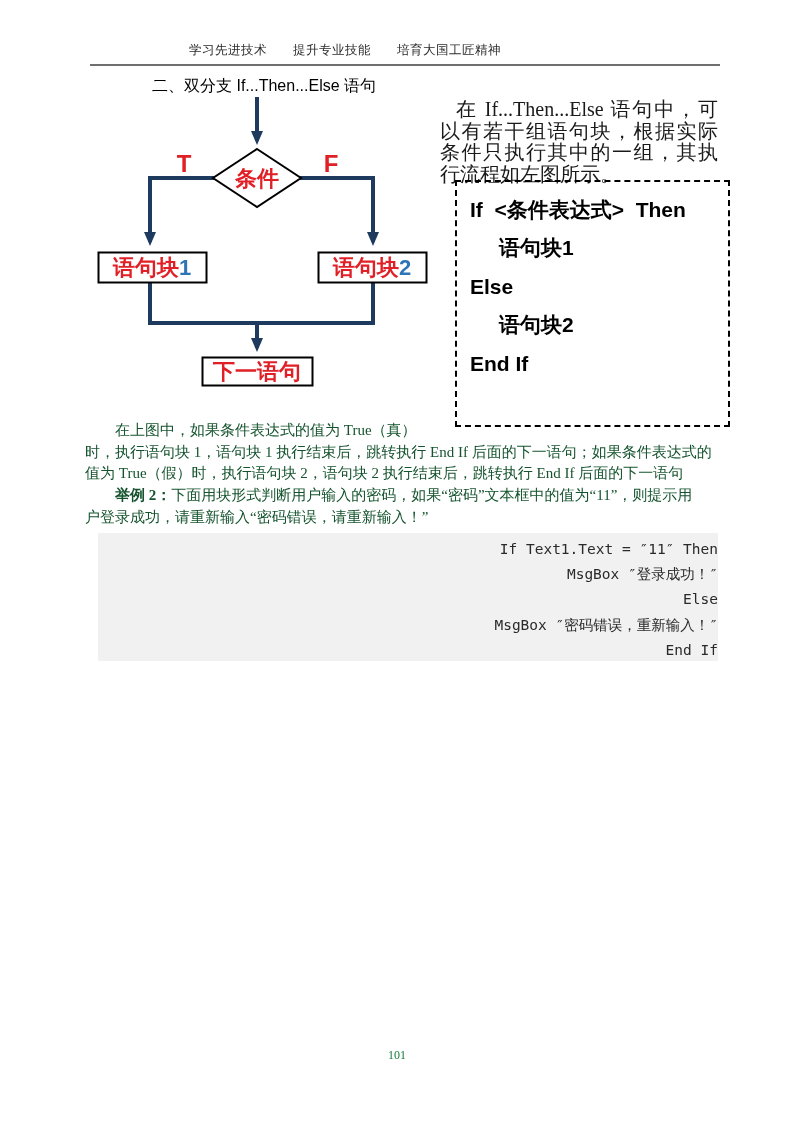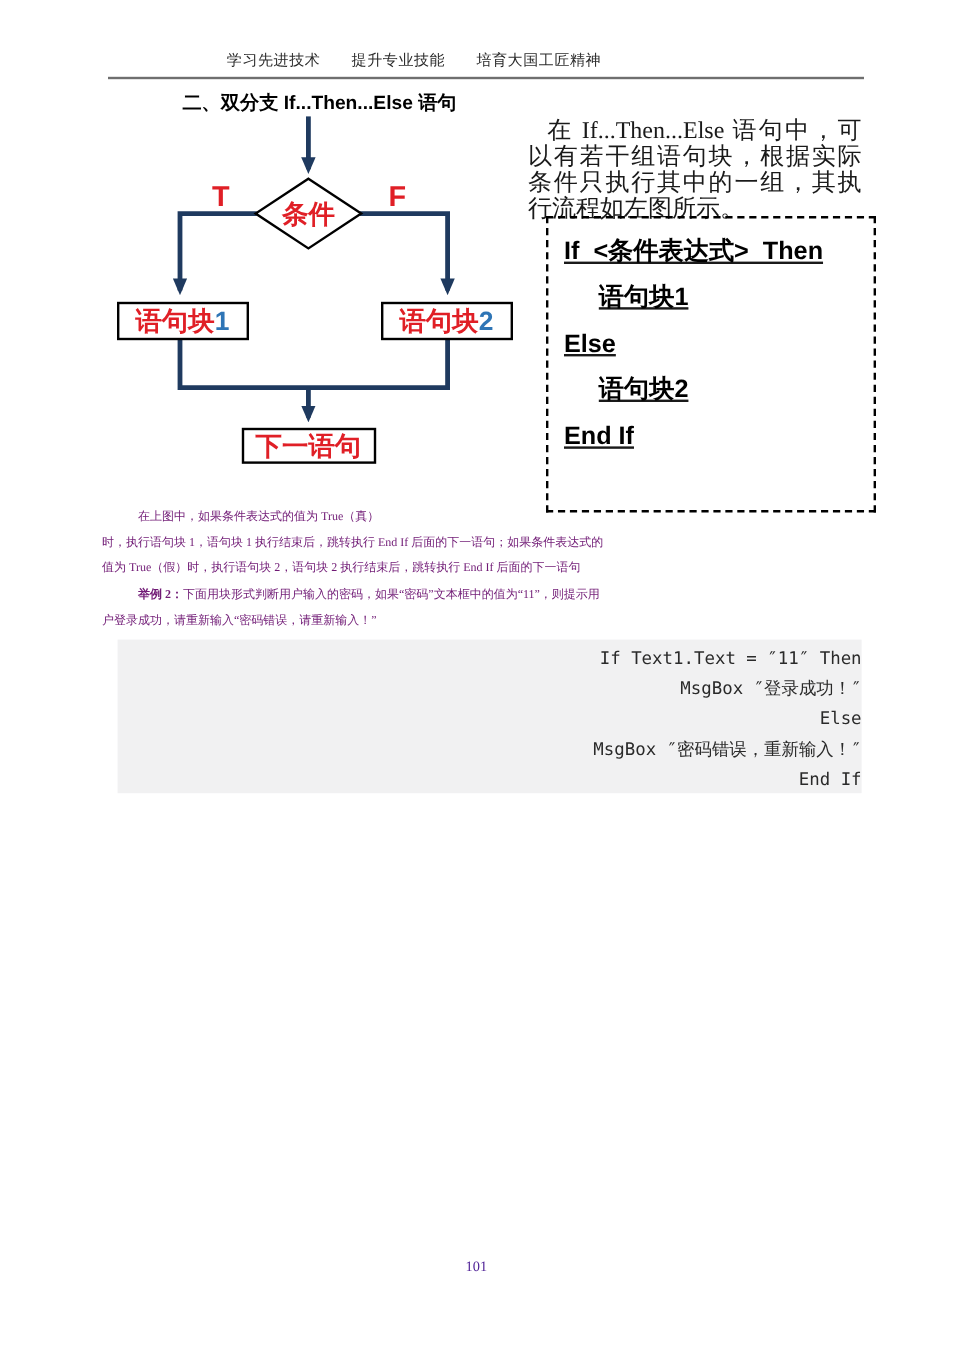--- a/index.html
+++ b/index.html
@@ -6,54 +6,54 @@
   .page{position:relative;width:794px;height:1123px;background:#fff;overflow:hidden;
         font-family:"Liberation Serif","DejaVu Serif",serif;color:#1a1a1a;}
 
   
   .header-motto{position:absolute;left:0;top:42px;width:690px;text-align:center;
 
         font-size:12.5px;letter-spacing:.5px;color:#2b2b2b;}
   .header-rule{position:absolute;left:90px;top:64px;width:630px;height:2px;background:#6f6f6f;}
 
   
-  .section-heading{position:absolute;left:152px;top:76px;font-size:16px;font-weight:bold;
+  .section-heading{position:absolute;left:152px;top:76px;font-size:16px;font-weight:normal;
         font-family:"Liberation Sans","DejaVu Sans",sans-serif;color:#000;}
 
   
   .flowchart{position:absolute;left:85px;top:90px;}
   .flowchart text{font-family:"Liberation Sans","DejaVu Sans",sans-serif;font-weight:bold;}
 
   
   .intro{position:absolute;left:440px;top:99px;width:278px;font-size:20px;line-height:21.5px;
         text-align:justify;text-indent:16px;color:#1a1a1a;}
 
   
   .syntax-box{position:absolute;left:455px;top:180px;width:258px;height:234px;
-        border:2px dashed #000;padding:9px 0 0 13px;box-sizing:content-box;text-decoration:underline;}
+        border:2px dashed #000;padding:9px 0 0 13px;box-sizing:content-box;}
   .syntax-line{font-family:"Liberation Sans","DejaVu Sans",sans-serif;font-weight:bold;
         font-size:21px;line-height:38.4px;color:#000;white-space:pre;}
   .syntax-line.indent{margin-left:29px;}
 
   
-  .body-text{position:absolute;left:85px;top:420px;width:630px;font-size:10px;
-        line-height:21.7px;color:#701a75;}
+  .body-text{position:absolute;left:85px;top:420px;width:630px;font-size:15px;
+        line-height:21.7px;color:#14532d;}
   .body-line{white-space:nowrap;}
   .body-line.indent{text-indent:30px;}
   .example-label{font-weight:bold;}
 
   
   .code-block{position:absolute;left:98px;top:533px;width:620px;height:128px;
         background:#f1f1f2;padding:4px 0 0 14px;box-sizing:border-box;text-align:right;}
   .code-line{font-family:"DejaVu Sans Mono","Liberation Mono",monospace;
         font-size:14.5px;line-height:25.2px;color:#2a2a2a;white-space:pre;}
 
   
   .page-number{position:absolute;left:0;top:1048px;width:794px;text-align:center;
-        font-size:12px;color:#4c1d95;}
+        font-size:12px;color:#15803d;}
 </style>
 </head>
 <body>
 
 <div class="page">
 
   <div class="header-motto">学习先进技术　　提升专业技能　　培育大国工匠精神</div>
   <div class="header-rule"></div>
 
   <div class="section-heading">二、双分支 If...Then...Else 语句</div>

